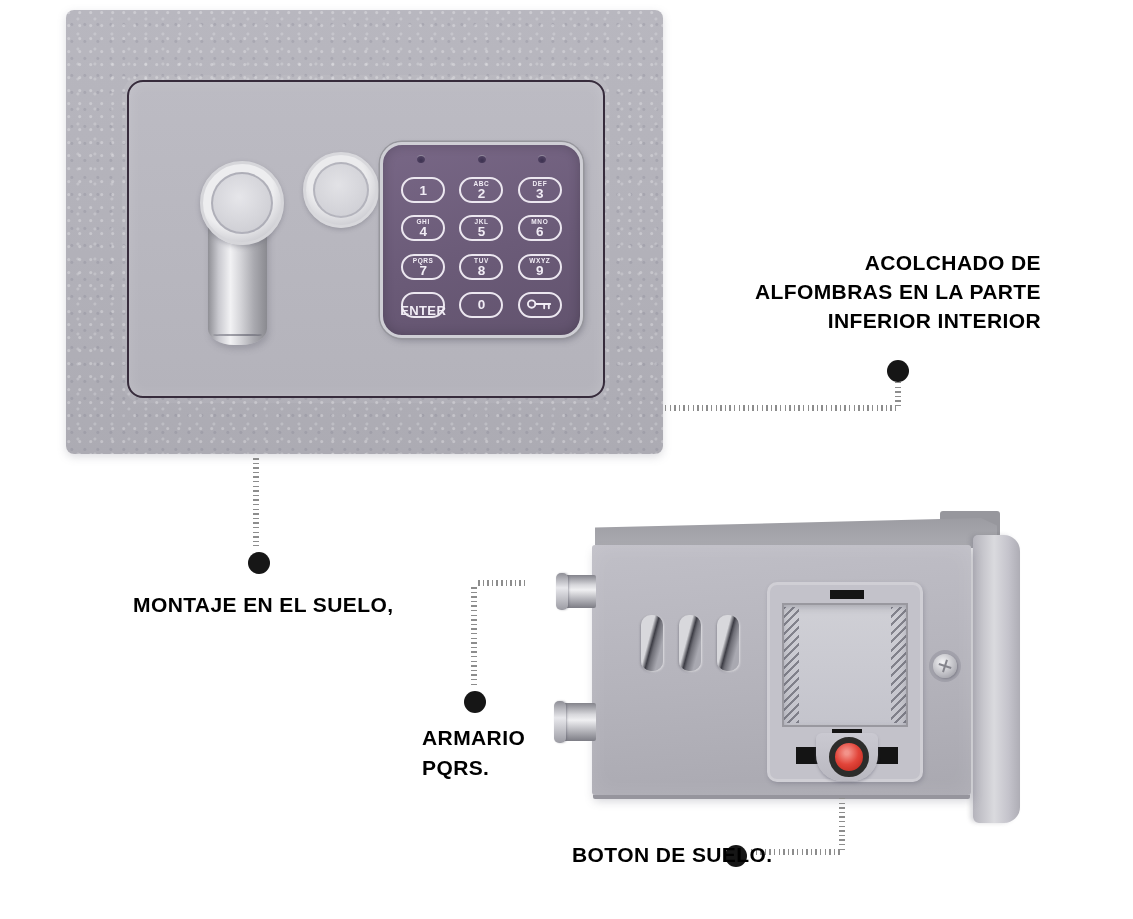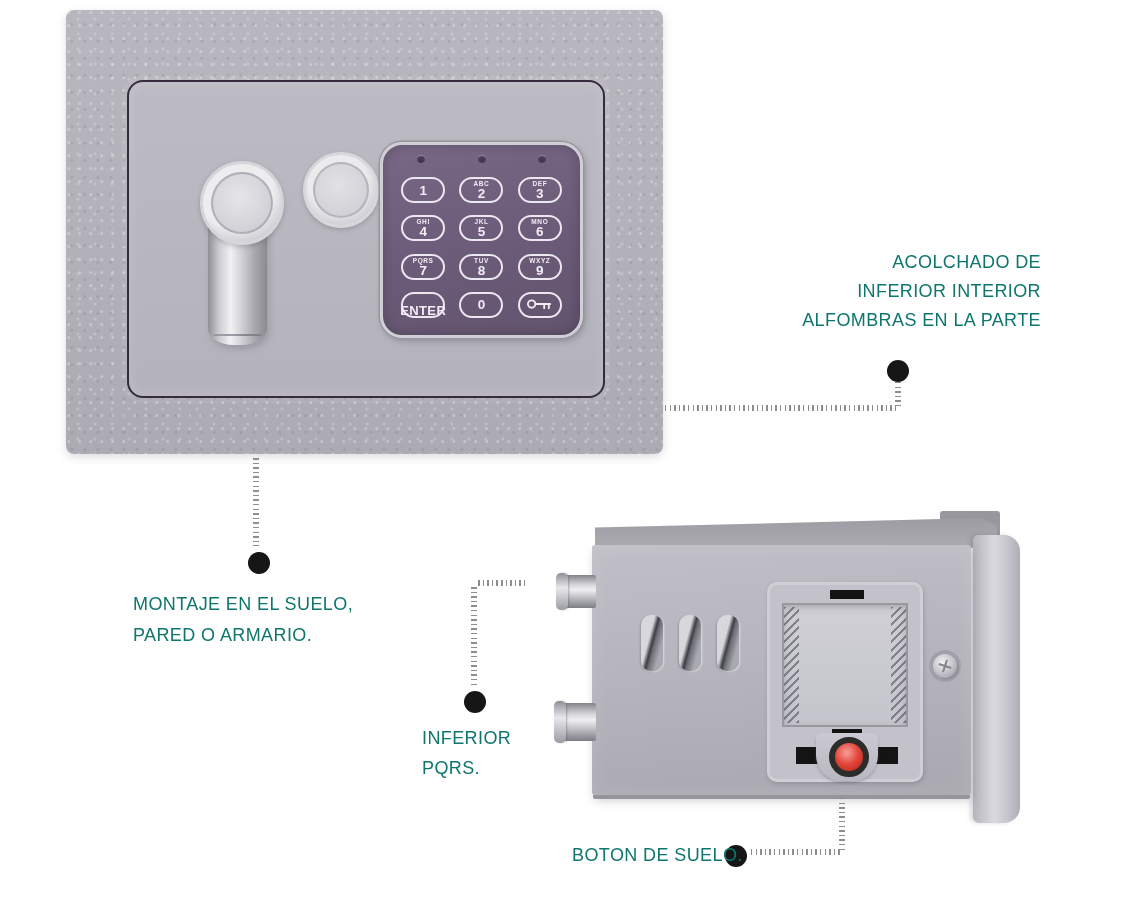--- a/index.html
+++ b/index.html
@@ -181,22 +181,22 @@
   .dot { position:absolute; width:22px; height:22px; border-radius:50%; background:#161616; }
   .dl-h {
     position:absolute; height:6px;
     background-image:repeating-linear-gradient(90deg, #8d8d8d 0 1.5px, transparent 1.5px 4.6px);
   }
   .dl-v {
     position:absolute; width:6px;
     background-image:repeating-linear-gradient(180deg, #8d8d8d 0 1.5px, transparent 1.5px 4.6px);
   }
   .note {
-    position:absolute; color:#0f766e; font-size:18px; line-height:30px;
-    letter-spacing:.4px; font-weight:400;
+    position:absolute; color:#000000; font-size:21px; line-height:30px;
+    letter-spacing:.4px; font-weight:700;
   }
   .note-padding { right:92px; top:248px; width:300px; text-align:right; line-height:29px; }
   .note-mounting { left:133px; top:589px; line-height:31px; }
   .note-reinforcement { left:422px; top:723px; line-height:30px; }
   .note-reset { left:572px; top:840px; }
 </style>
 </head>
 <body>
 
 <div class="canvas">
@@ -288,36 +288,35 @@
       <button class="reset-button"></button>
     </div>
     <div class="screw"></div>
   </div>
 
   <div class="dl-h" style="left:665px; top:405px; width:233px;"></div>
   <div class="dl-v" style="left:895px; top:382px; height:26px;"></div>
   <div class="dot" style="left:887px; top:360px;"></div>
   <div class="note note-padding">
     <div>ACOLCHADO DE</div>
+    <div>ALFOMBRAS EN LA PARTE</div>
     <div>INFERIOR INTERIOR</div>
-    <div>ALFOMBRAS EN LA PARTE</div>
   </div>
 
   <div class="dl-v" style="left:253px; top:458px; height:88px;"></div>
   <div class="dot" style="left:248px; top:552px;"></div>
   <div class="note note-mounting">
     <div>MONTAJE EN EL SUELO,</div>
-    <div>PARED O ARMARIO.</div>
   </div>
 
   <div class="dl-h" style="left:478px; top:580px; width:50px;"></div>
   <div class="dl-v" style="left:471px; top:587px; height:100px;"></div>
   <div class="dot" style="left:464px; top:691px;"></div>
   <div class="note note-reinforcement">
-    <div>INFERIOR</div>
+    <div>ARMARIO</div>
     <div>PQRS.</div>
   </div>
 
   <div class="dl-v" style="left:839px; top:798px; height:52px;"></div>
   <div class="dl-h" style="left:751px; top:849px; width:92px;"></div>
   <div class="dot" style="left:725px; top:845px;"></div>
   <div class="note note-reset">
     <div>BOTON DE SUELO.</div>
   </div>
 

